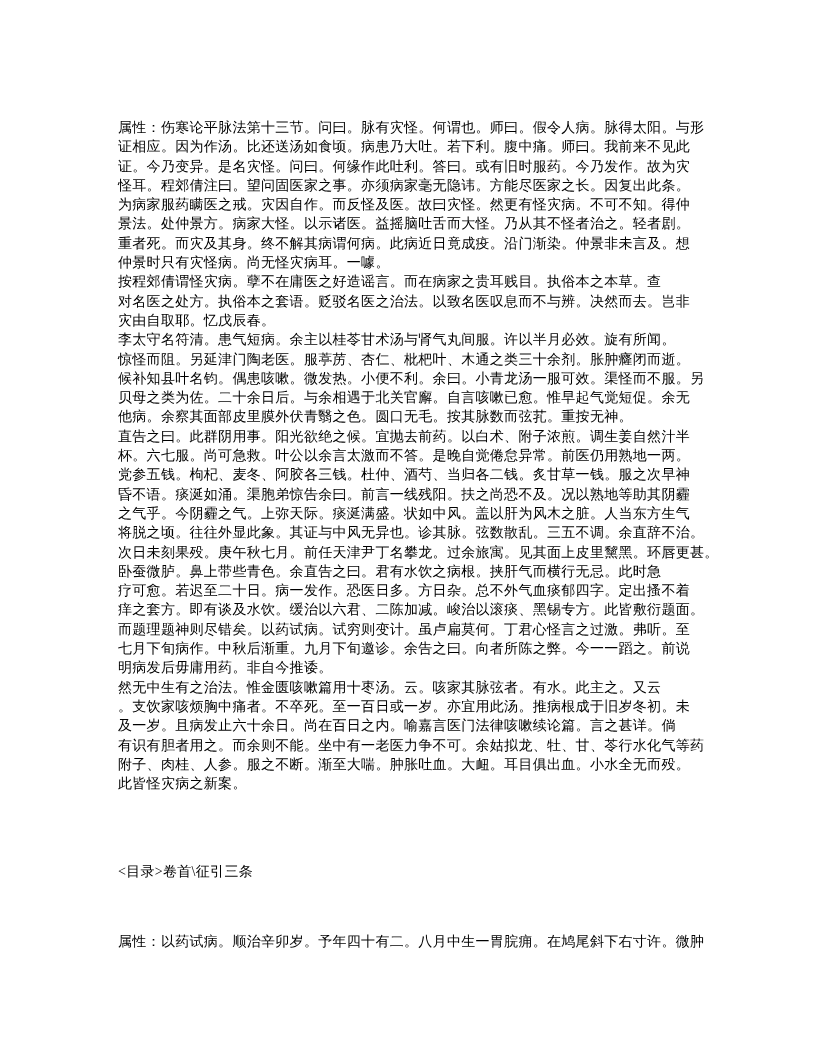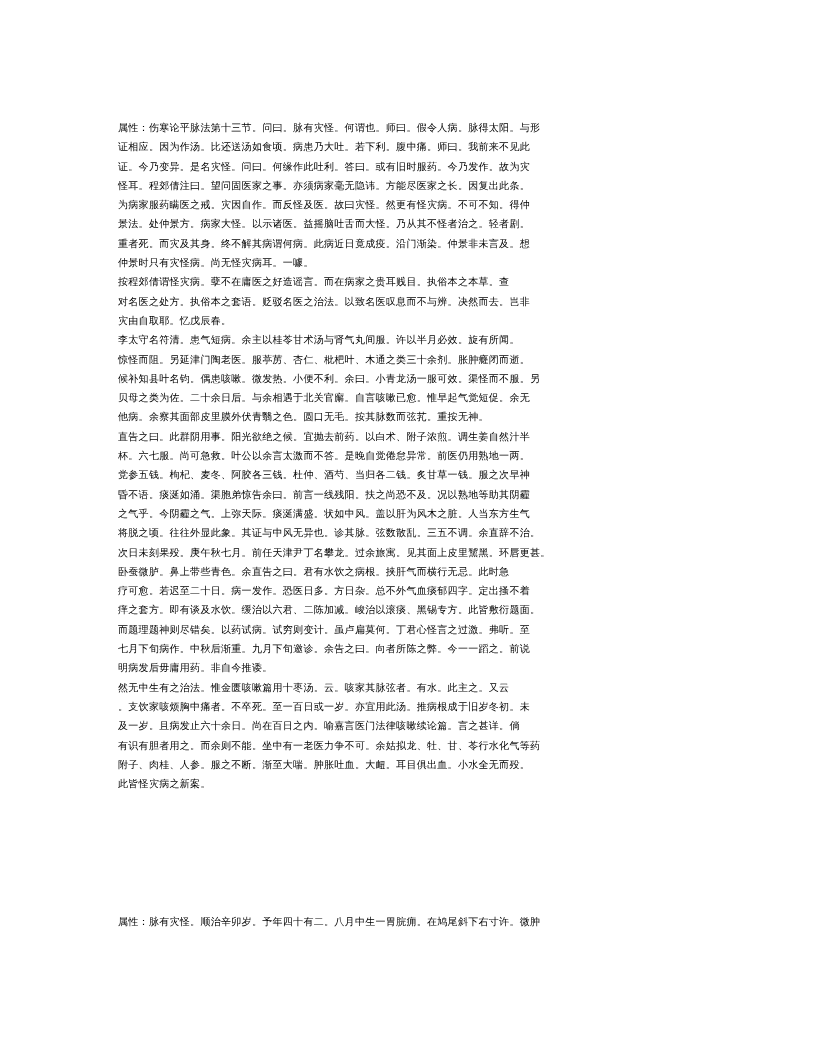--- a/index.html
+++ b/index.html
@@ -18,21 +18,21 @@
     position: absolute;
     inset: 0;
     background: #ffffff;
     color: #000000;
   }
   .body-text {
     position: absolute;
     left: 118px;
     top: 118px;
     width: 602px;
-    font-size: 10px;
+    font-size: 14px;
     letter-spacing: 0.3px;
     line-height: 19.3px;
     color: #000000;
   }
   .block {
     white-space: pre-wrap;
     word-break: break-all;
   }
   .line {
     white-space: pre;
@@ -74,17 +74,18 @@
 而题理题神则尽错矣。以药试病。试穷则变计。虽卢扁莫何。丁君心怪言之过激。弗听。至
 七月下旬病作。中秋后渐重。九月下旬邀诊。余告之曰。向者所陈之弊。今一一蹈之。前说
 明病发后毋庸用药。非自今推诿。
 然无中生有之治法。惟金匮咳嗽篇用十枣汤。云。咳家其脉弦者。有水。此主之。又云
 。支饮家咳烦胸中痛者。不卒死。至一百日或一岁。亦宜用此汤。推病根成于旧岁冬初。未
 及一岁。且病发止六十余日。尚在百日之内。喻嘉言医门法律咳嗽续论篇。言之甚详。倘
 有识有胆者用之。而余则不能。坐中有一老医力争不可。余姑拟龙、牡、甘、苓行水化气等药
 附子、肉桂、人参。服之不断。渐至大喘。肿胀吐血。大衄。耳目俱出血。小水全无而殁。
 此皆怪灾病之新案。</div>
     <div class="gap-large"></div>
+    <div class="line">&lt;目录&gt;卷首\征引三条</div>
     <div class="gap-small"></div>
     <div class="gap-small"></div>
-    <div class="block">属性：脉有灾怪。顺治辛卯岁。予年四十有二。八月中生一胃脘痈。在鸠尾斜下右寸许。微肿</div>
+    <div class="block">属性：以药试病。顺治辛卯岁。予年四十有二。八月中生一胃脘痈。在鸠尾斜下右寸许。微肿</div>
   </div>
 </div>
 
 </body></html>

